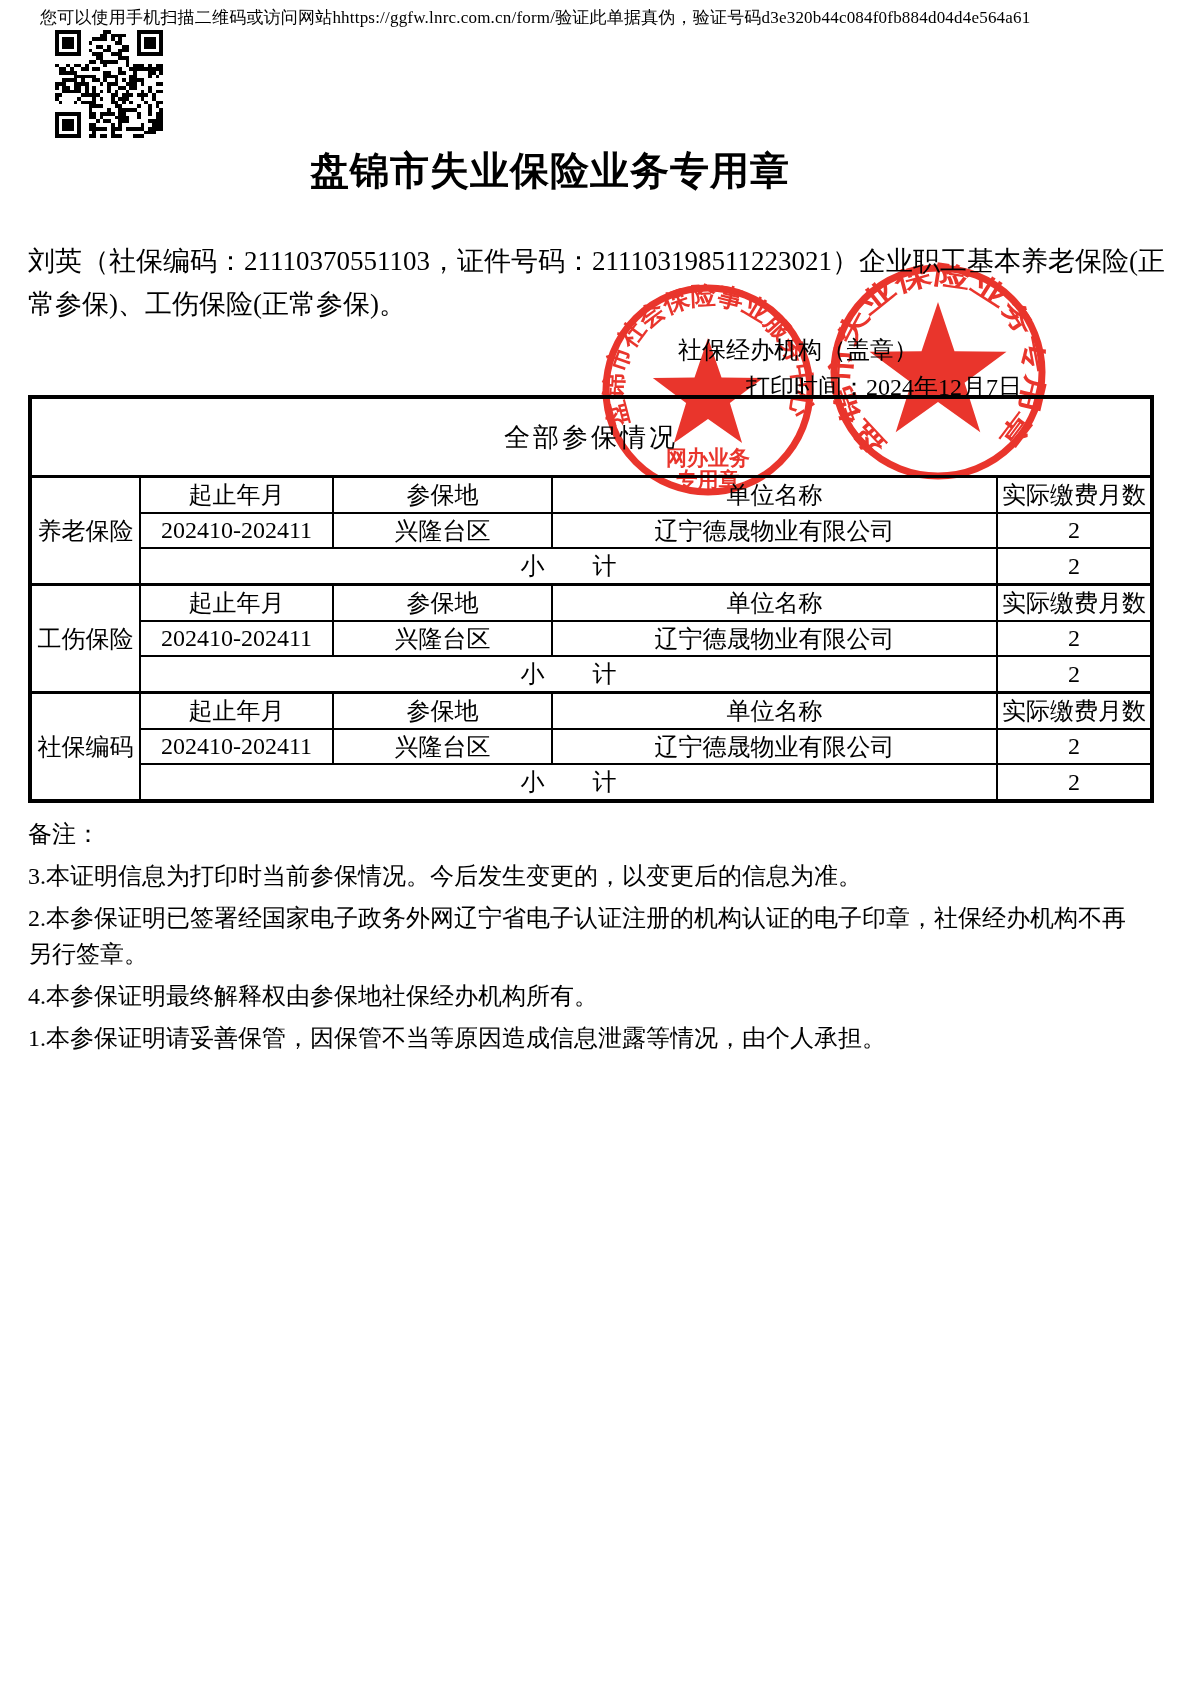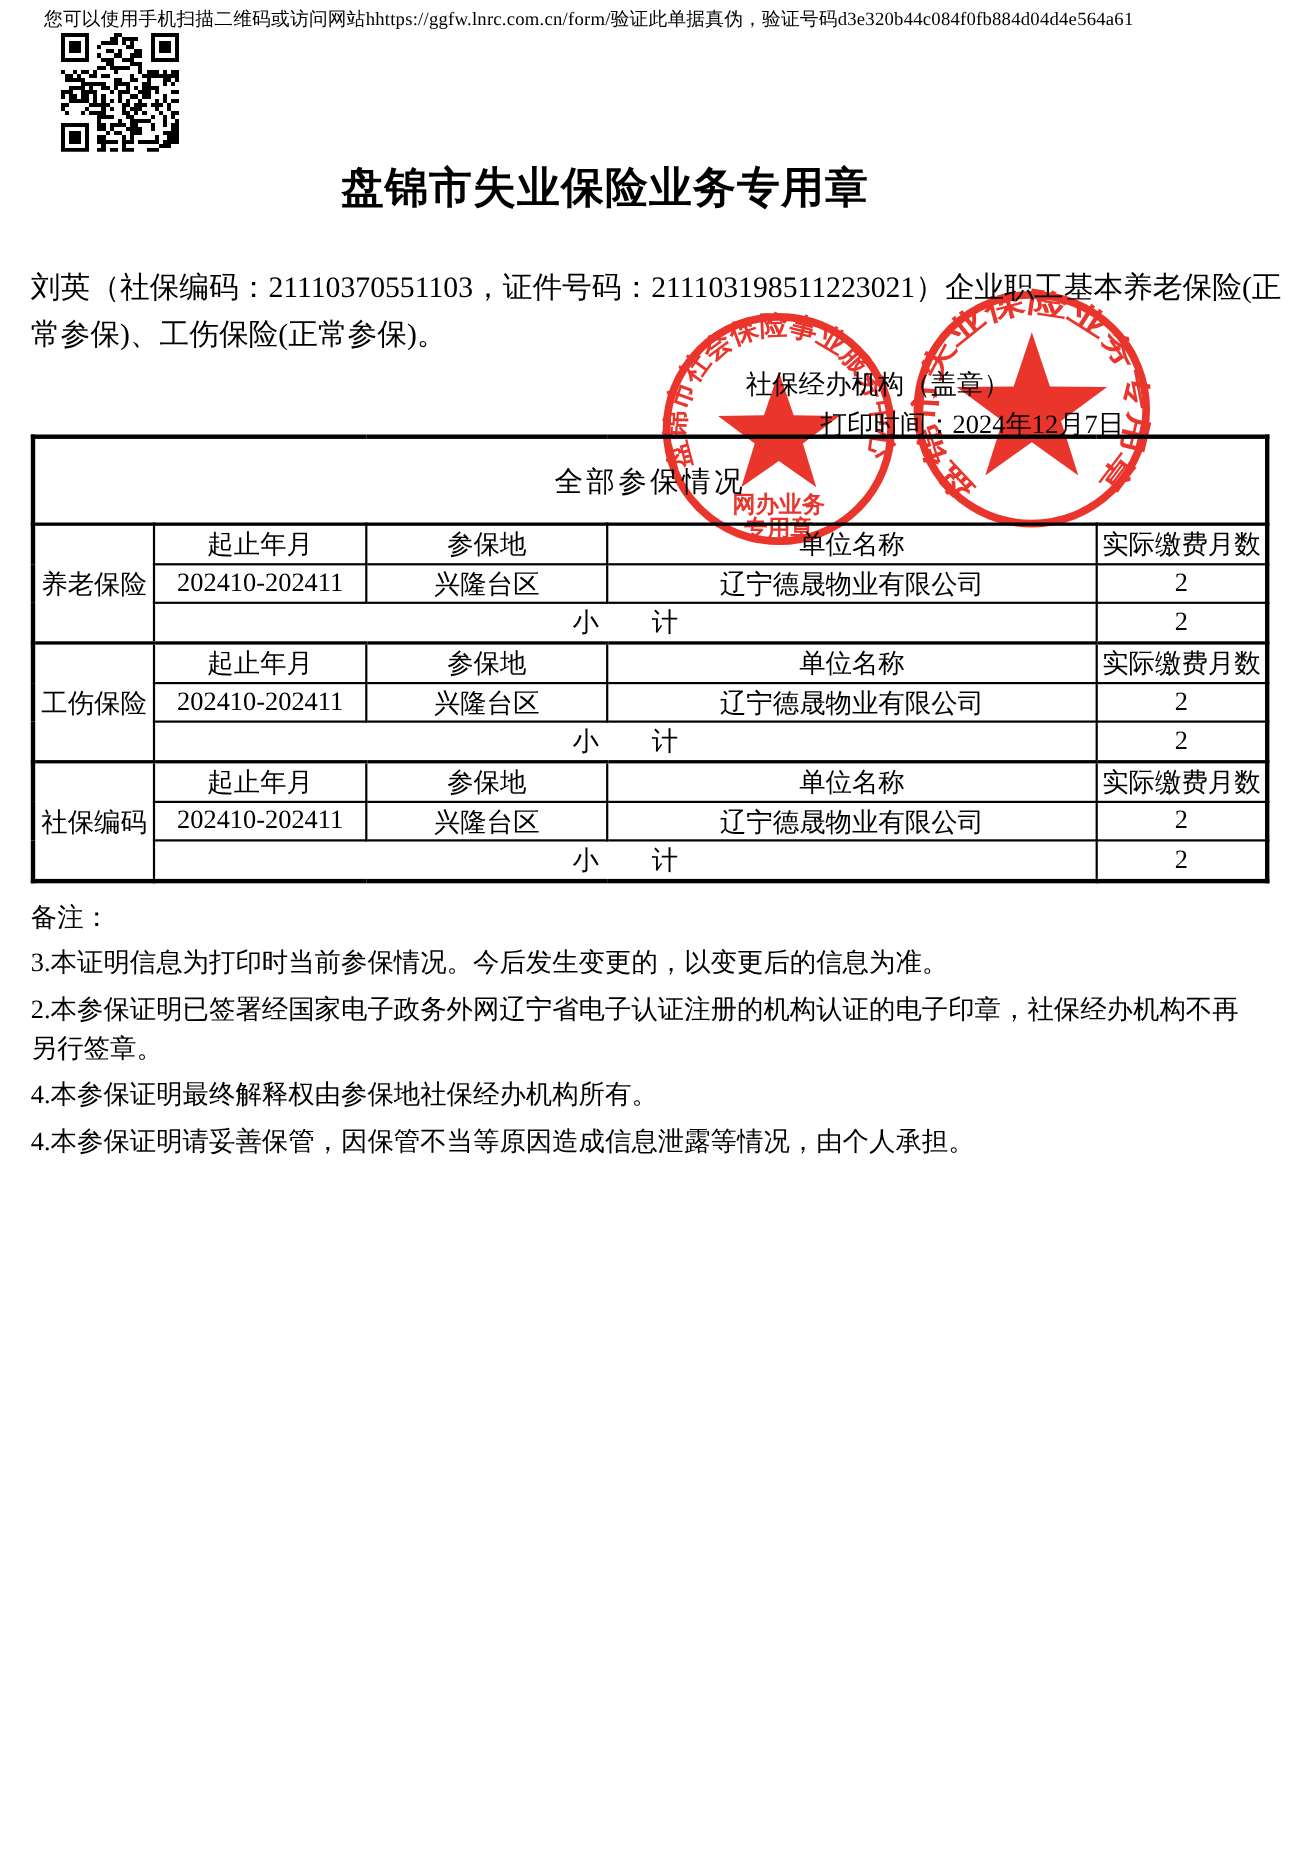--- a/index.html
+++ b/index.html
@@ -466,14 +466,14 @@
       <textPath href="#arcR" startOffset="0" textLength="435" lengthAdjust="spacingAndGlyphs">盘锦市失业保险业务专用章</textPath>
     </text>
   </svg>
 </div>
 
 <div class="notes">
   <p class="notes-title">备注：</p>
   <p class="note-item">3.本证明信息为打印时当前参保情况。今后发生变更的，以变更后的信息为准。</p>
   <p class="note-item">2.本参保证明已签署经国家电子政务外网辽宁省电子认证注册的机构认证的电子印章，社保经办机构不再另行签章。</p>
   <p class="note-item">4.本参保证明最终解释权由参保地社保经办机构所有。</p>
-  <p class="note-item">4.本参保证明请妥善保管，因保管不当等原因造成信息泄露等情况，由个人承担。</p>
+  <p class="note-item">1.本参保证明请妥善保管，因保管不当等原因造成信息泄露等情况，由个人承担。</p>
 </div>
 
 </body></html>

